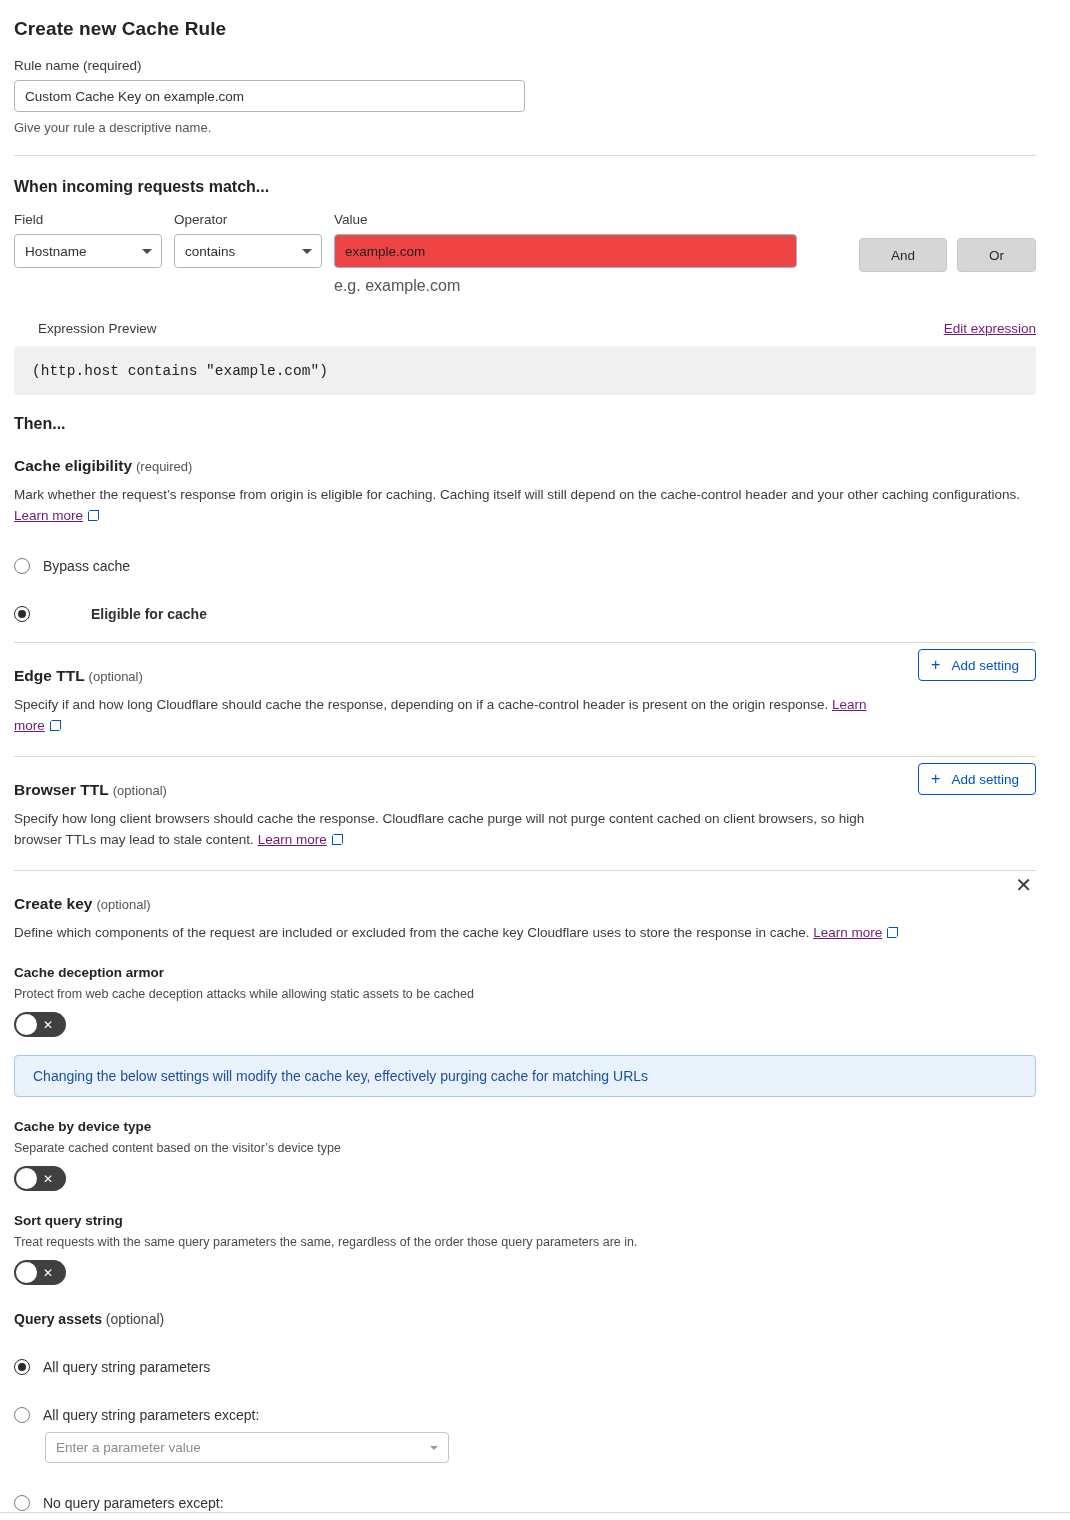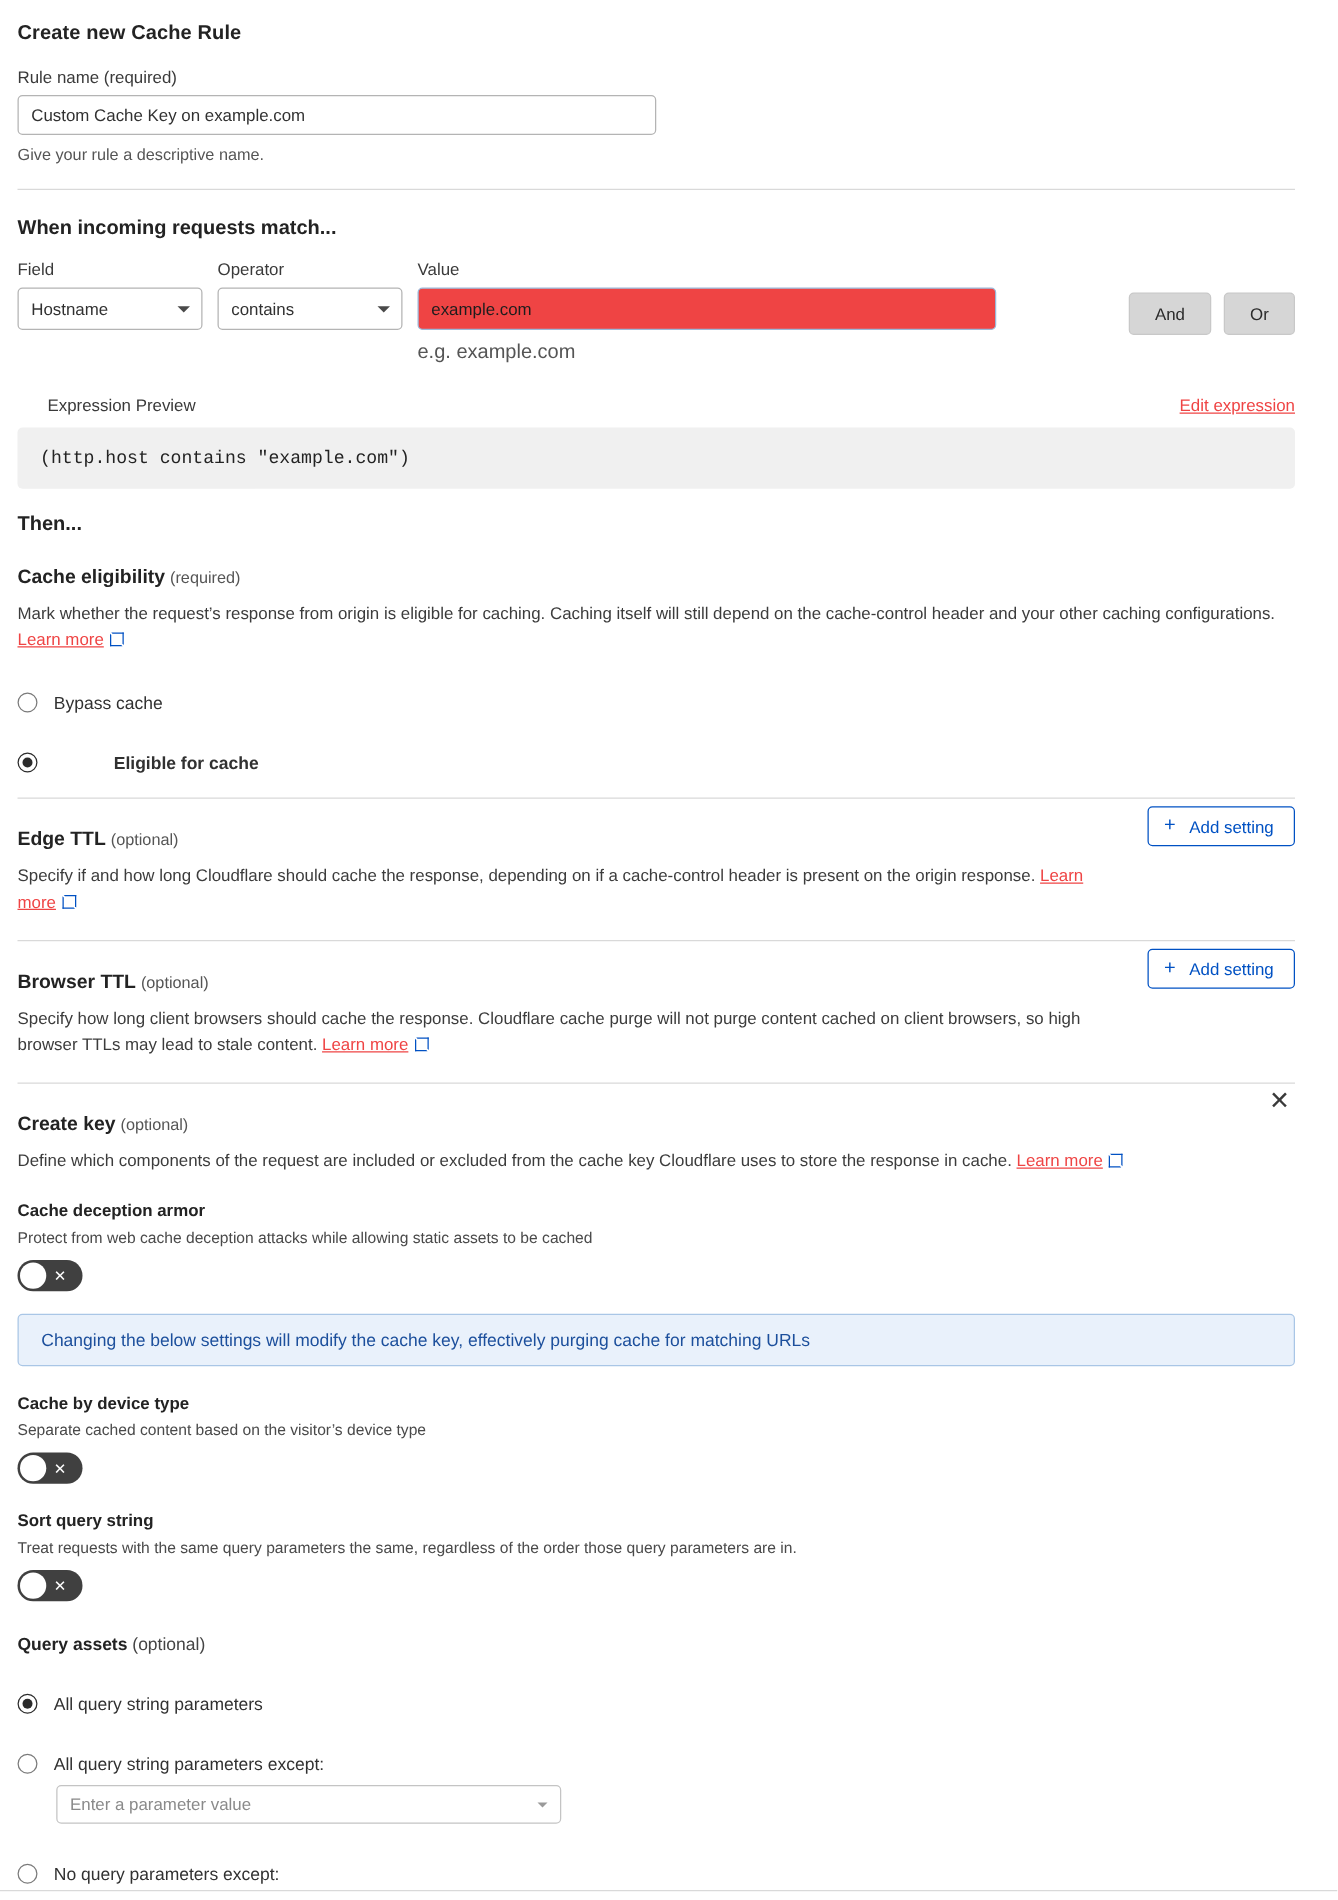--- a/index.html
+++ b/index.html
@@ -14,21 +14,21 @@
     width: 1070px;
     height: 1520px;
     overflow: hidden;
     position: relative;
   }
   .page {
     padding: 10px 34px 0 14px;
     width: 1070px;
   }
   h1.page-title {
-    font-size: 16px;
+    font-size: 19px;
     font-weight: bold;
     margin: 8px 0 18px 0;
     color: #232323;
     letter-spacing: .1px;
   }
   .field-label {
     font-size: 13.5px;
     color: #3a3a3a;
     margin-bottom: 7px;
     display: block;
@@ -115,34 +115,34 @@
   .btn-gray {
     height: 34px;
     min-width: 56px;
     border: 1px solid #c8c8c8;
     background: #d6d6d6;
     border-radius: 4px;
     font-size: 13.5px;
     color: #2a2a2a;
     font-family: "Liberation Sans", sans-serif;
     cursor: pointer;
-    padding: 0 20px;
+    padding: 0 31px;
   }
   .and-or-wrap { display: flex; gap: 10px; margin-top: 26px; }
 
   .expr-head {
     display: flex;
     justify-content: space-between;
     align-items: baseline;
     margin-top: 26px;
     margin-left: 24px;
   }
   .expr-label { font-size: 13.5px; color: #3a3a3a; }
   .link {
-    color: #ef4444;
+    color: #701a75;
     font-size: 13.5px;
     text-decoration: underline;
     cursor: pointer;
   }
   .expr-box {
     margin-top: 10px;
     background: #f0f0f0;
     border-radius: 4px;
     padding: 14px 18px;
     font-family: "Liberation Mono", monospace;

